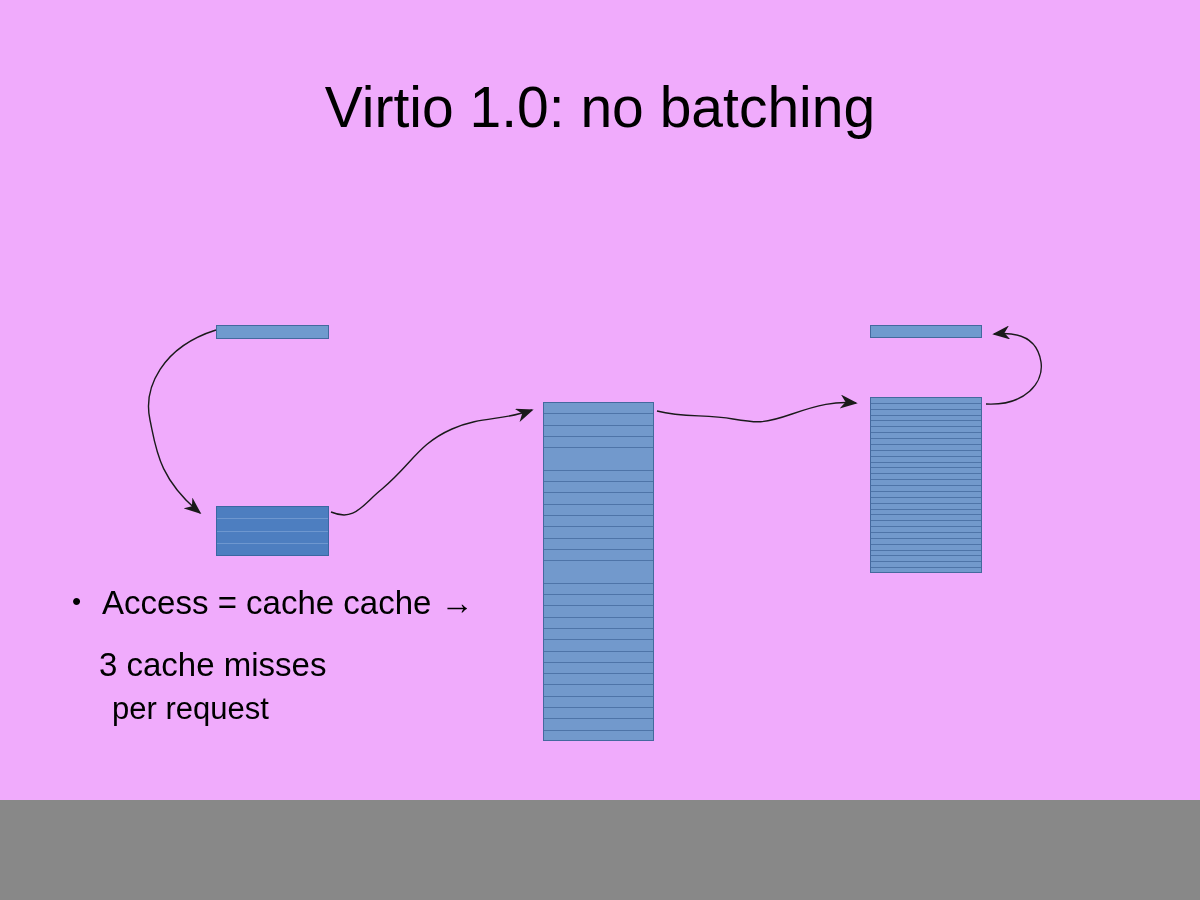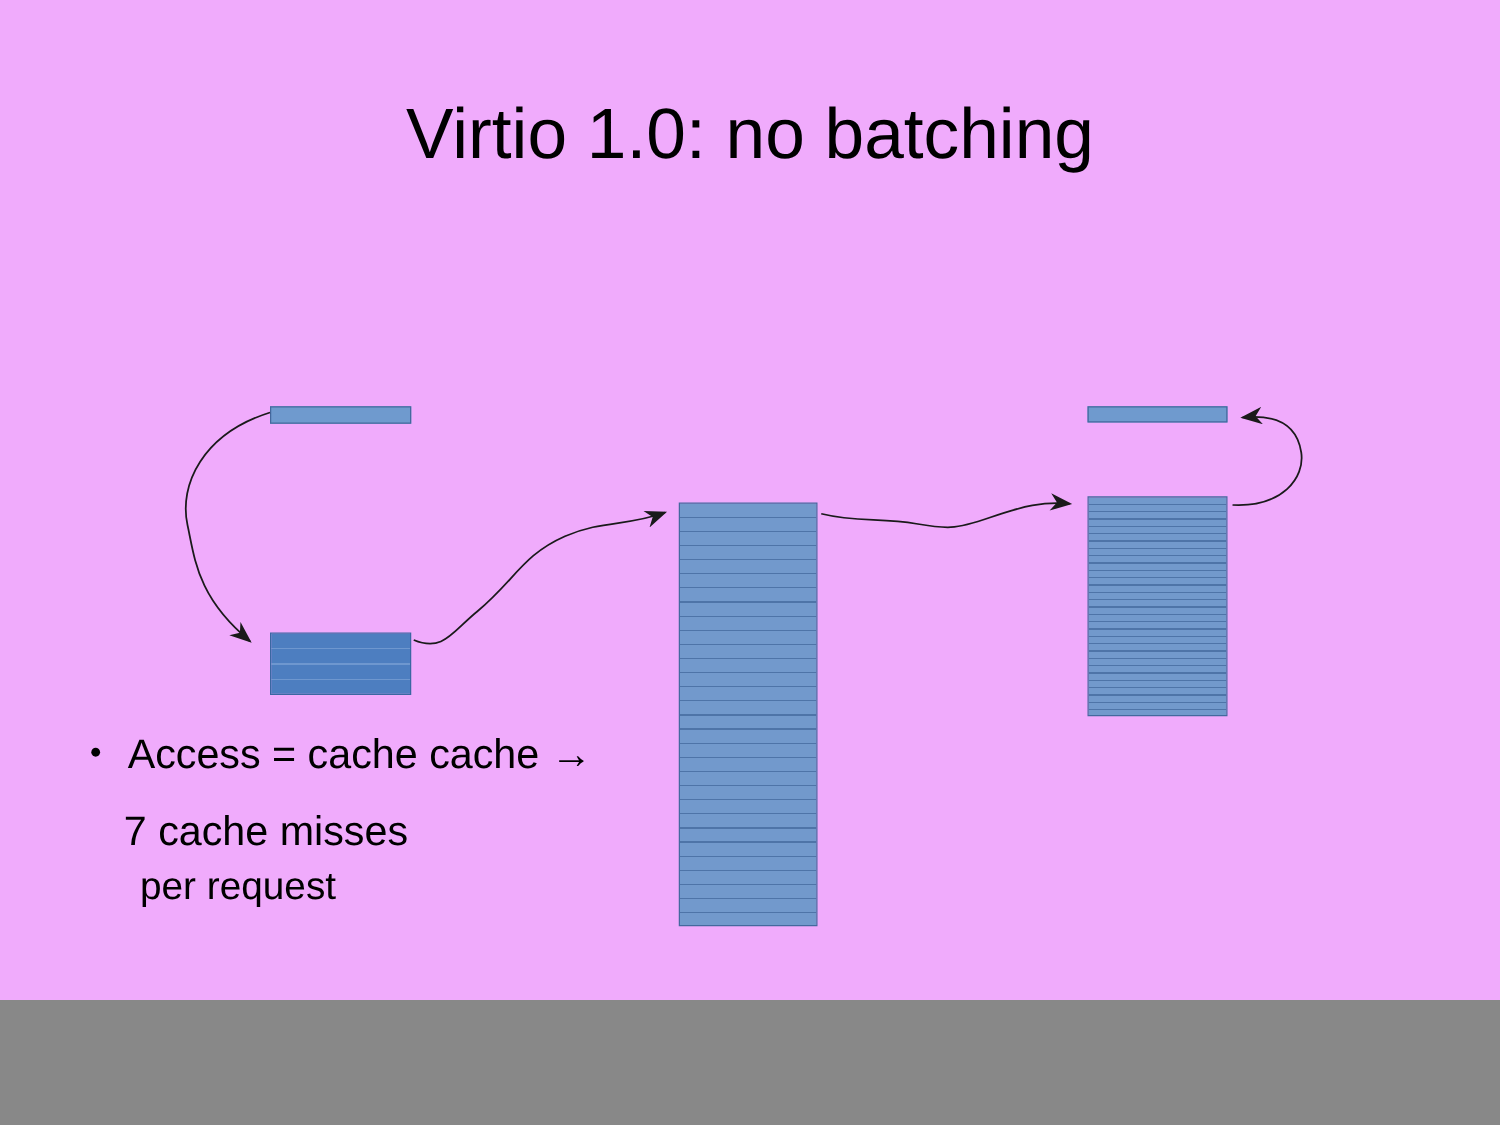--- a/index.html
+++ b/index.html
@@ -111,21 +111,21 @@
     <path class="flow" d="M216,330 C162,347 143,388 150,420 C156,448 158,478 200,513" marker-end="url(#ah)"></path>
     <path class="flow" d="M331,512 C355,522 362,505 382,489 C412,464 418,444 452,429 C482,416 502,421 532,410" marker-end="url(#ah)"></path>
     <path class="flow" d="M657,411 C685,418 705,414 733,419 C757,423 763,424 792,414 C818,405 835,401 856,403" marker-end="url(#ah)"></path>
     <path class="flow" d="M986,404 C1026,406 1044,382 1041,362 C1038,342 1024,331 994,334" marker-end="url(#ah)"></path>
   </svg>
 
   <div class="bullet-line1">
     <span class="bullet-marker">•</span>
     <span>Access = cache cache  →</span>
   </div>
-  <div class="bullet-line2">7 cache misses</div>
+  <div class="bullet-line2">3 cache misses</div>
   <div class="bullet-line3">per request</div>
 
   <div class="page-number">9</div>
 
   <svg class="logo" viewBox="0 0 64 64">
 
     <ellipse cx="30" cy="33" rx="26" ry="25" style="fill: var(--logo-black);"></ellipse>
 
     <path d="M20 50 q8 7 20 4 q-4 6 -12 5 q-7 -2 -8 -9 z" fill="#ffffff"></path>
     <path d="M44 44 q6 -3 8 -8 q1 7 -5 11 z" fill="#ffffff"></path>

